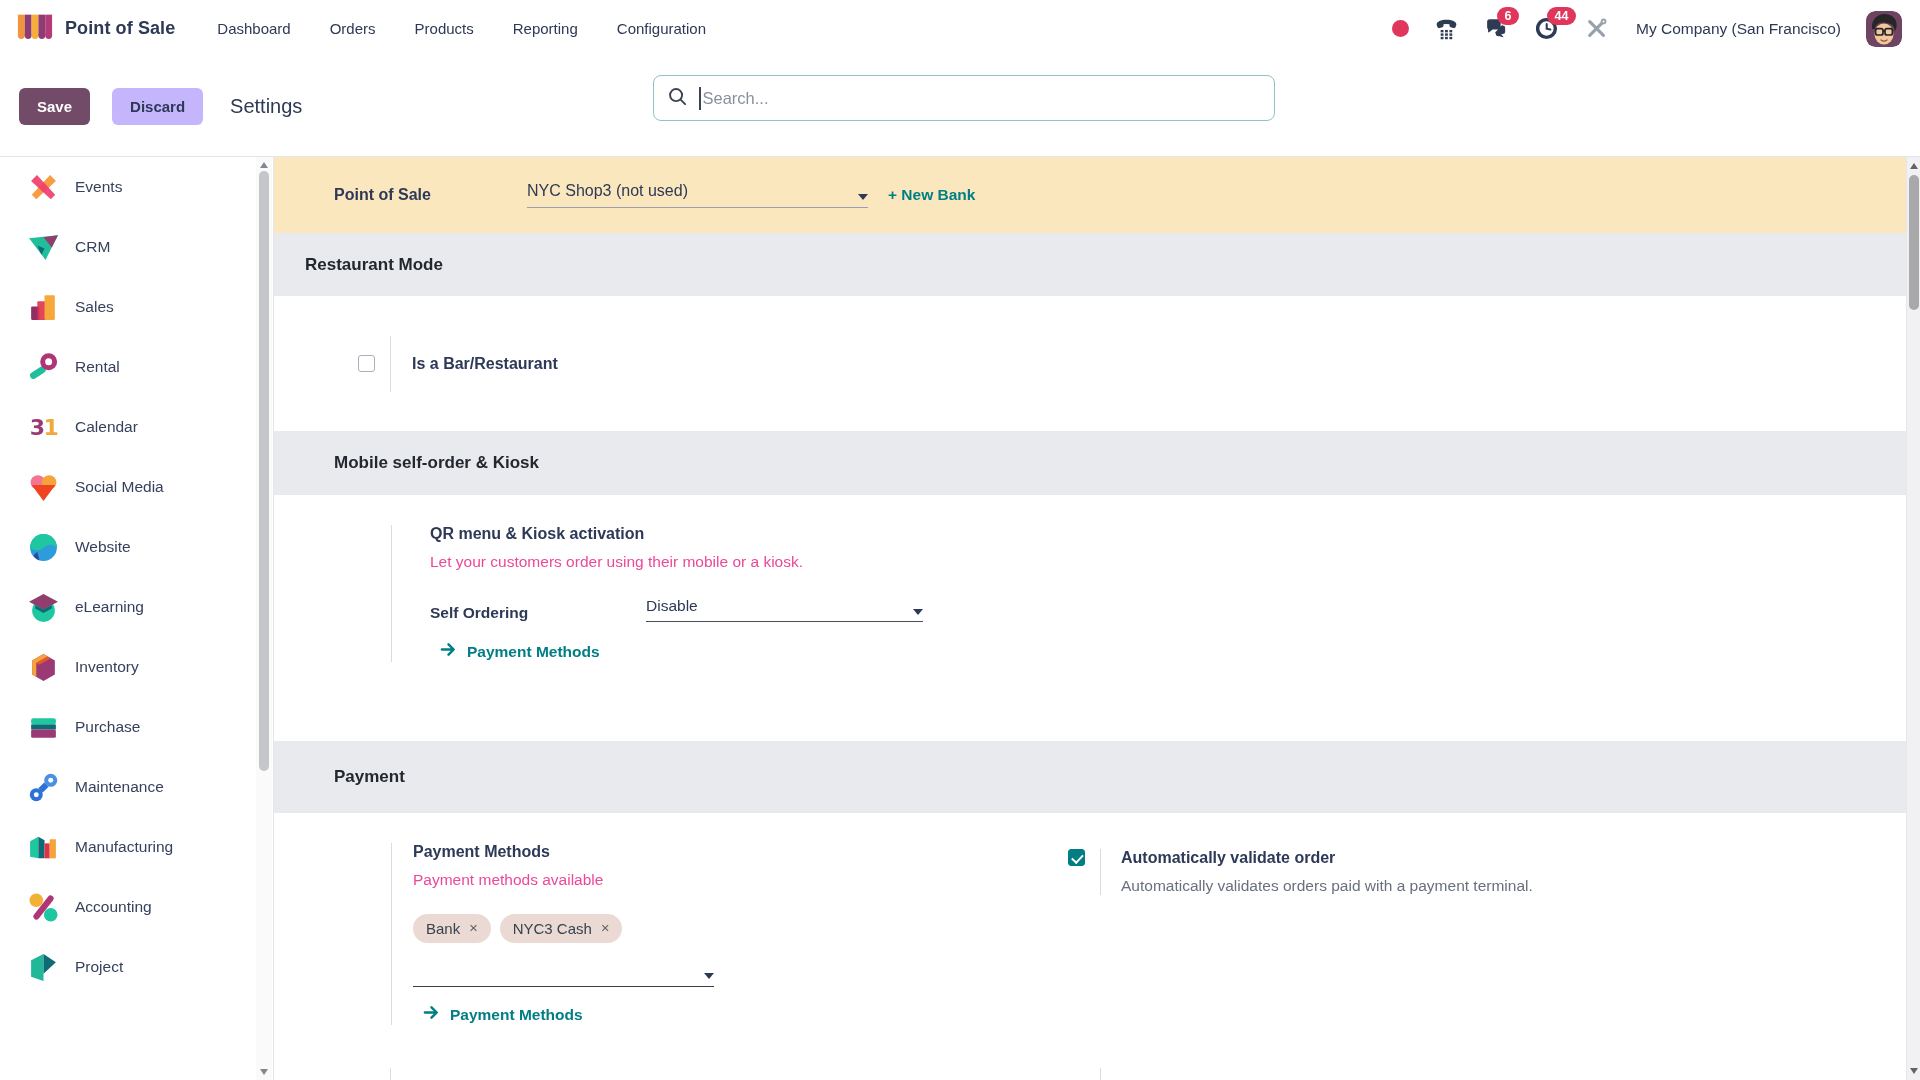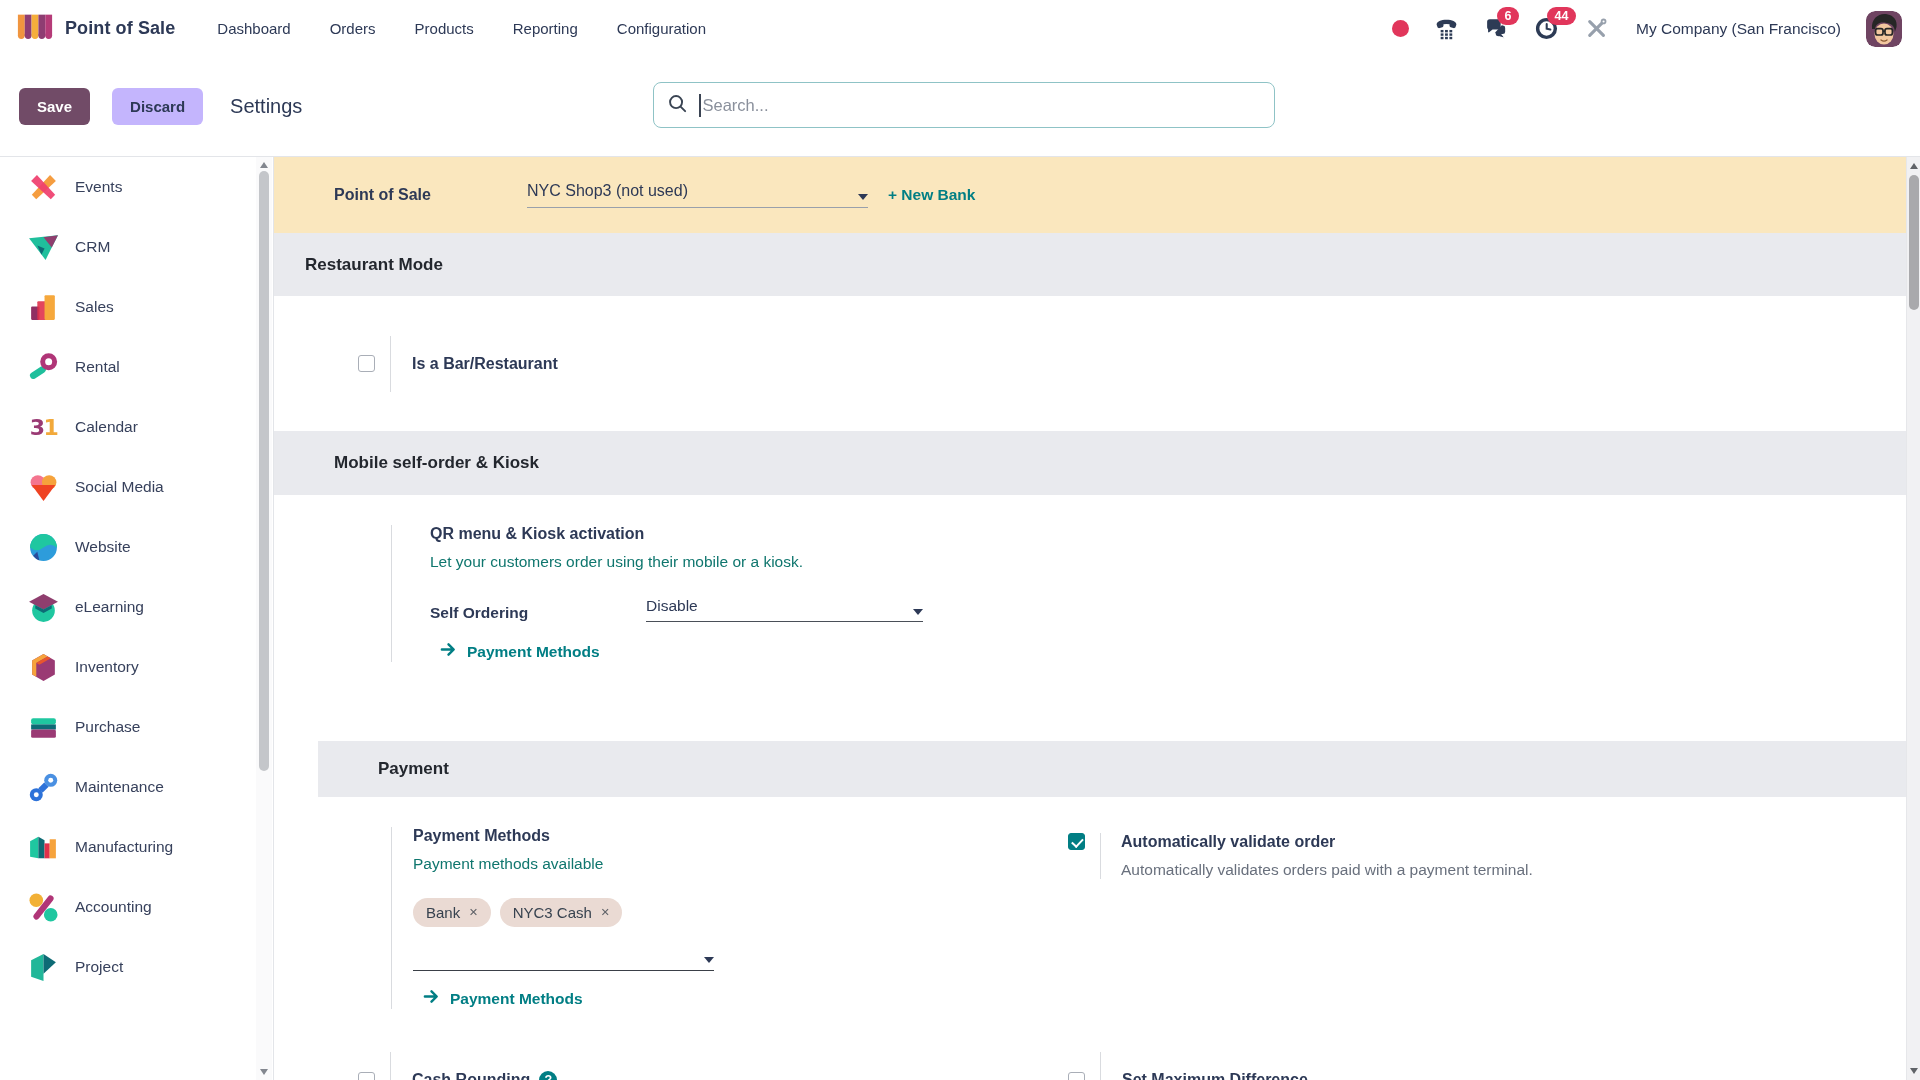--- a/index.html
+++ b/index.html
@@ -24,21 +24,21 @@
   .avatar svg { width:36px; height:36px; display:block; }
 
   
   .control { height:100px; display:flex; align-items:center; padding:0 19px; position:relative;
     border-bottom:1px solid #E3E5E9; background:#fff; }
   .btn { font-size:15px; font-weight:600; padding:10px 18px; border-radius:6px; border:none;
     cursor:pointer; font-family:inherit; }
   .btn-save { background:#714B67; color:#fff; }
   .btn-discard { background:#c4b5fd; color:#2D3956; margin-left:22px; }
   .cp-title { font-size:20px; margin-left:27px; font-weight:400; }
-  .searchbox { position:absolute; left:653px; top:25px; width:622px; height:46px;
+  .searchbox { position:absolute; left:653px; top:18px; width:622px; height:46px;
     border:1px solid #8FC3C6; border-radius:8px; display:flex; align-items:center; padding:16px 13px; background:#fff; }
   .searchbox svg { width:21px; height:21px; }
   .fake-caret { width:1.5px; height:23px; background:#3B4453; margin-left:11px; }
   .searchbox input { border:none; outline:none; flex:1; font-size:16.5px; padding-left:2px;
     color:#2D3956; background:transparent; font-family:inherit; }
   .searchbox input::placeholder { color:#8A909C; }
 
   
   .layout { display:flex; height:923px; }
 
@@ -62,36 +62,36 @@
   .banner { height:76px; background:#FAE7BE; display:flex; align-items:center; padding-left:60px; }
   .banner-label { font-size:16px; font-weight:700; width:193px; }
   .shop-select { width:341px; border-bottom:1px solid #99A0AB; display:flex; align-items:flex-end;
     justify-content:space-between; padding-bottom:7px; font-size:16px; cursor:pointer; }
   .caret { width:0; height:0; border-left:5px solid transparent; border-right:5px solid transparent;
     border-top:6px solid #2D3956; }
   .new-shop { color:#017E84; font-weight:700; font-size:15.5px; margin-left:20px; cursor:pointer; }
 
   .band { background:#E9EAEE; display:flex; align-items:center; padding-left:60px;
     font-size:17px; font-weight:700; color:#23272E; }
-  .band-1 { height:63px;padding-left:31px; } .band-2 { height:64px; } .band-3 { height:56px;margin-left:44px; }
+  .band-1 { height:63px;padding-left:31px; } .band-2 { height:64px; } .band-3 { height:72px; }
 
   .rest-area { height:135px; display:flex; align-items:center; padding-left:84px; }
   .checkbox { width:17px; height:17px; min-width:17px; border:1px solid #A9AEB7; border-radius:3px;
     background:#fff; cursor:pointer; }
   .checkbox.checked { background:#017E84; border-color:#017E84; position:relative; }
   .checkbox.checked::after { content:""; position:absolute; left:5px; top:1.5px; width:4.5px; height:9px;
     border:solid #fff; border-width:0 2.4px 2.4px 0; transform:rotate(43deg); }
   .vdiv { width:1px; background:#D9DBDF; align-self:stretch; margin:0 21px 0 15px; }
   .bold-label { font-size:16px; font-weight:700; white-space:nowrap; }
   .check-row { display:flex; align-items:center; height:56px; }
 
   .kiosk-area { height:246px; padding:30px 0 0 117px; }
   .setting-box { border-left:1px solid #D9DBDF; padding-left:38px; }
   .box-title { font-size:16px; font-weight:700; }
-  .box-desc { font-size:15.5px; color:#0f766e; margin-top:10px; }
+  .box-desc { font-size:15.5px; color:#ec4899; margin-top:10px; }
   .field-row { display:flex; align-items:flex-end; margin-top:26px; }
   .field-label { font-size:15.5px; font-weight:700; width:216px; }
   .select { width:277px; border-bottom:1px solid #4A4F58; display:flex; align-items:flex-end;
     justify-content:space-between; padding-bottom:6px; font-size:15.5px; cursor:pointer; }
   .link-row { display:flex; align-items:center; gap:10px; margin-top:19px; margin-left:10px;
     color:#017E84; font-weight:700; font-size:15.5px; cursor:pointer; }
   .link-row svg { width:17px; height:17px; }
 
   .payment-area { position:relative; height:275px; }
   .pm-group { position:absolute; left:117px; top:30px; border-left:1px solid #D9DBDF; padding-left:21px; }

